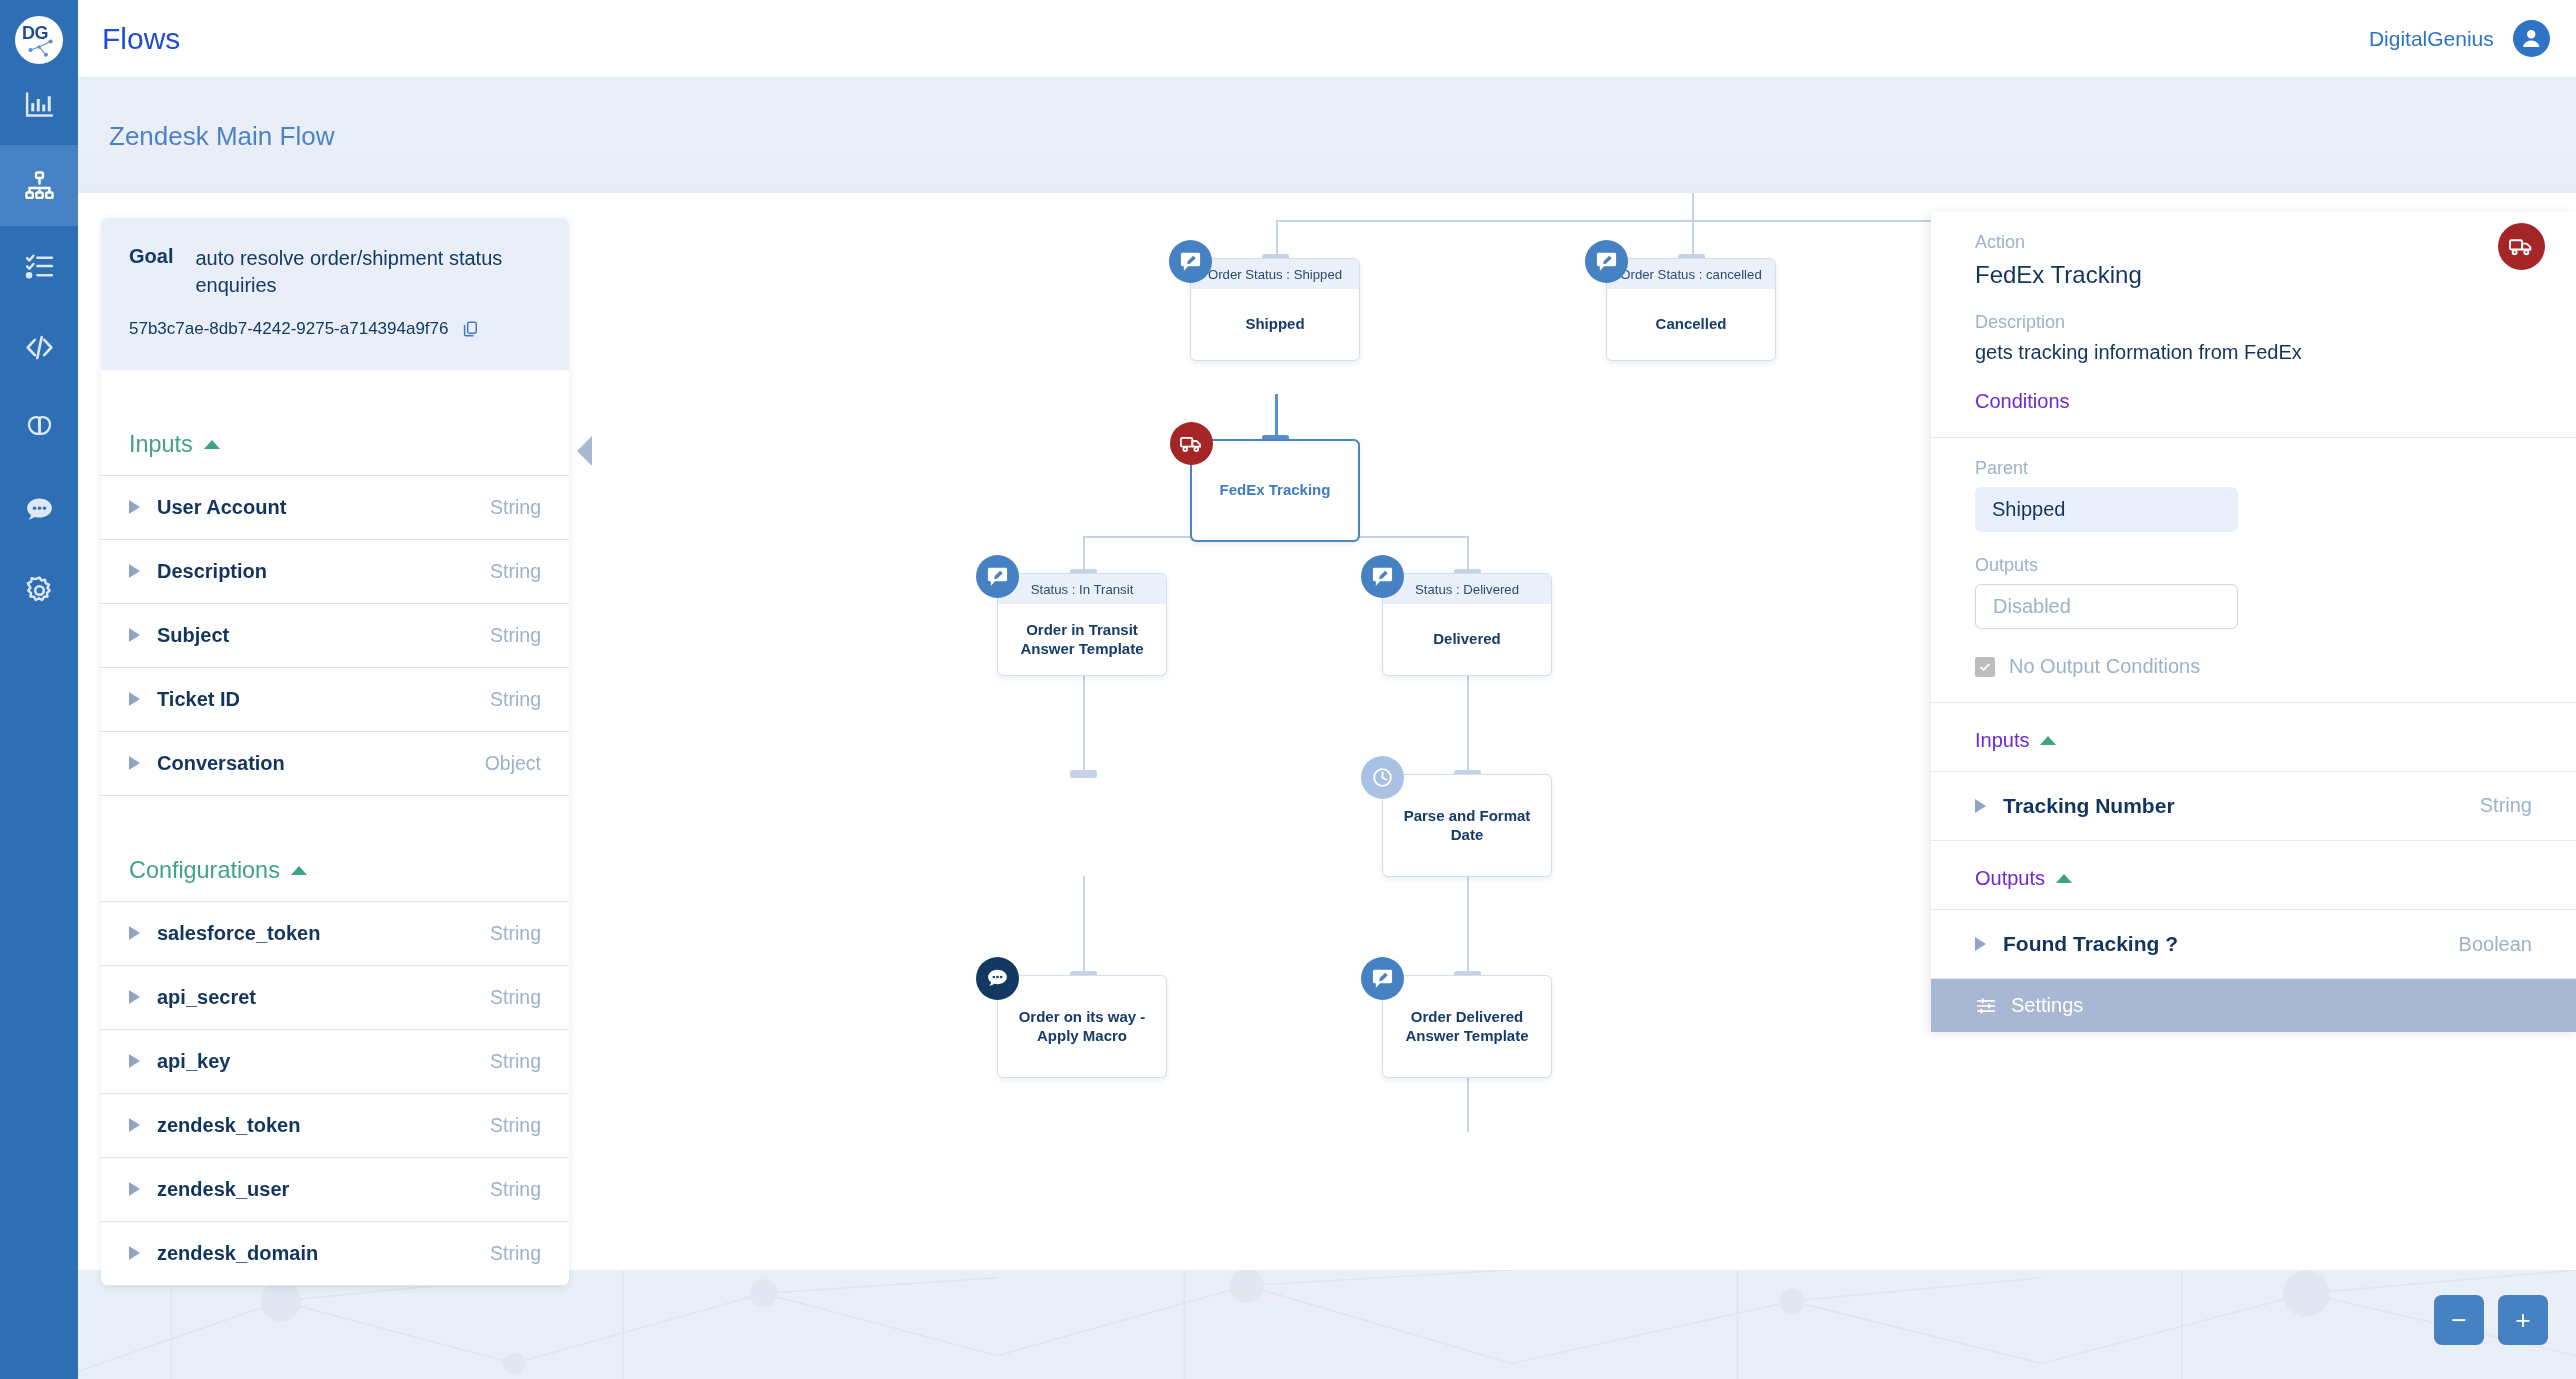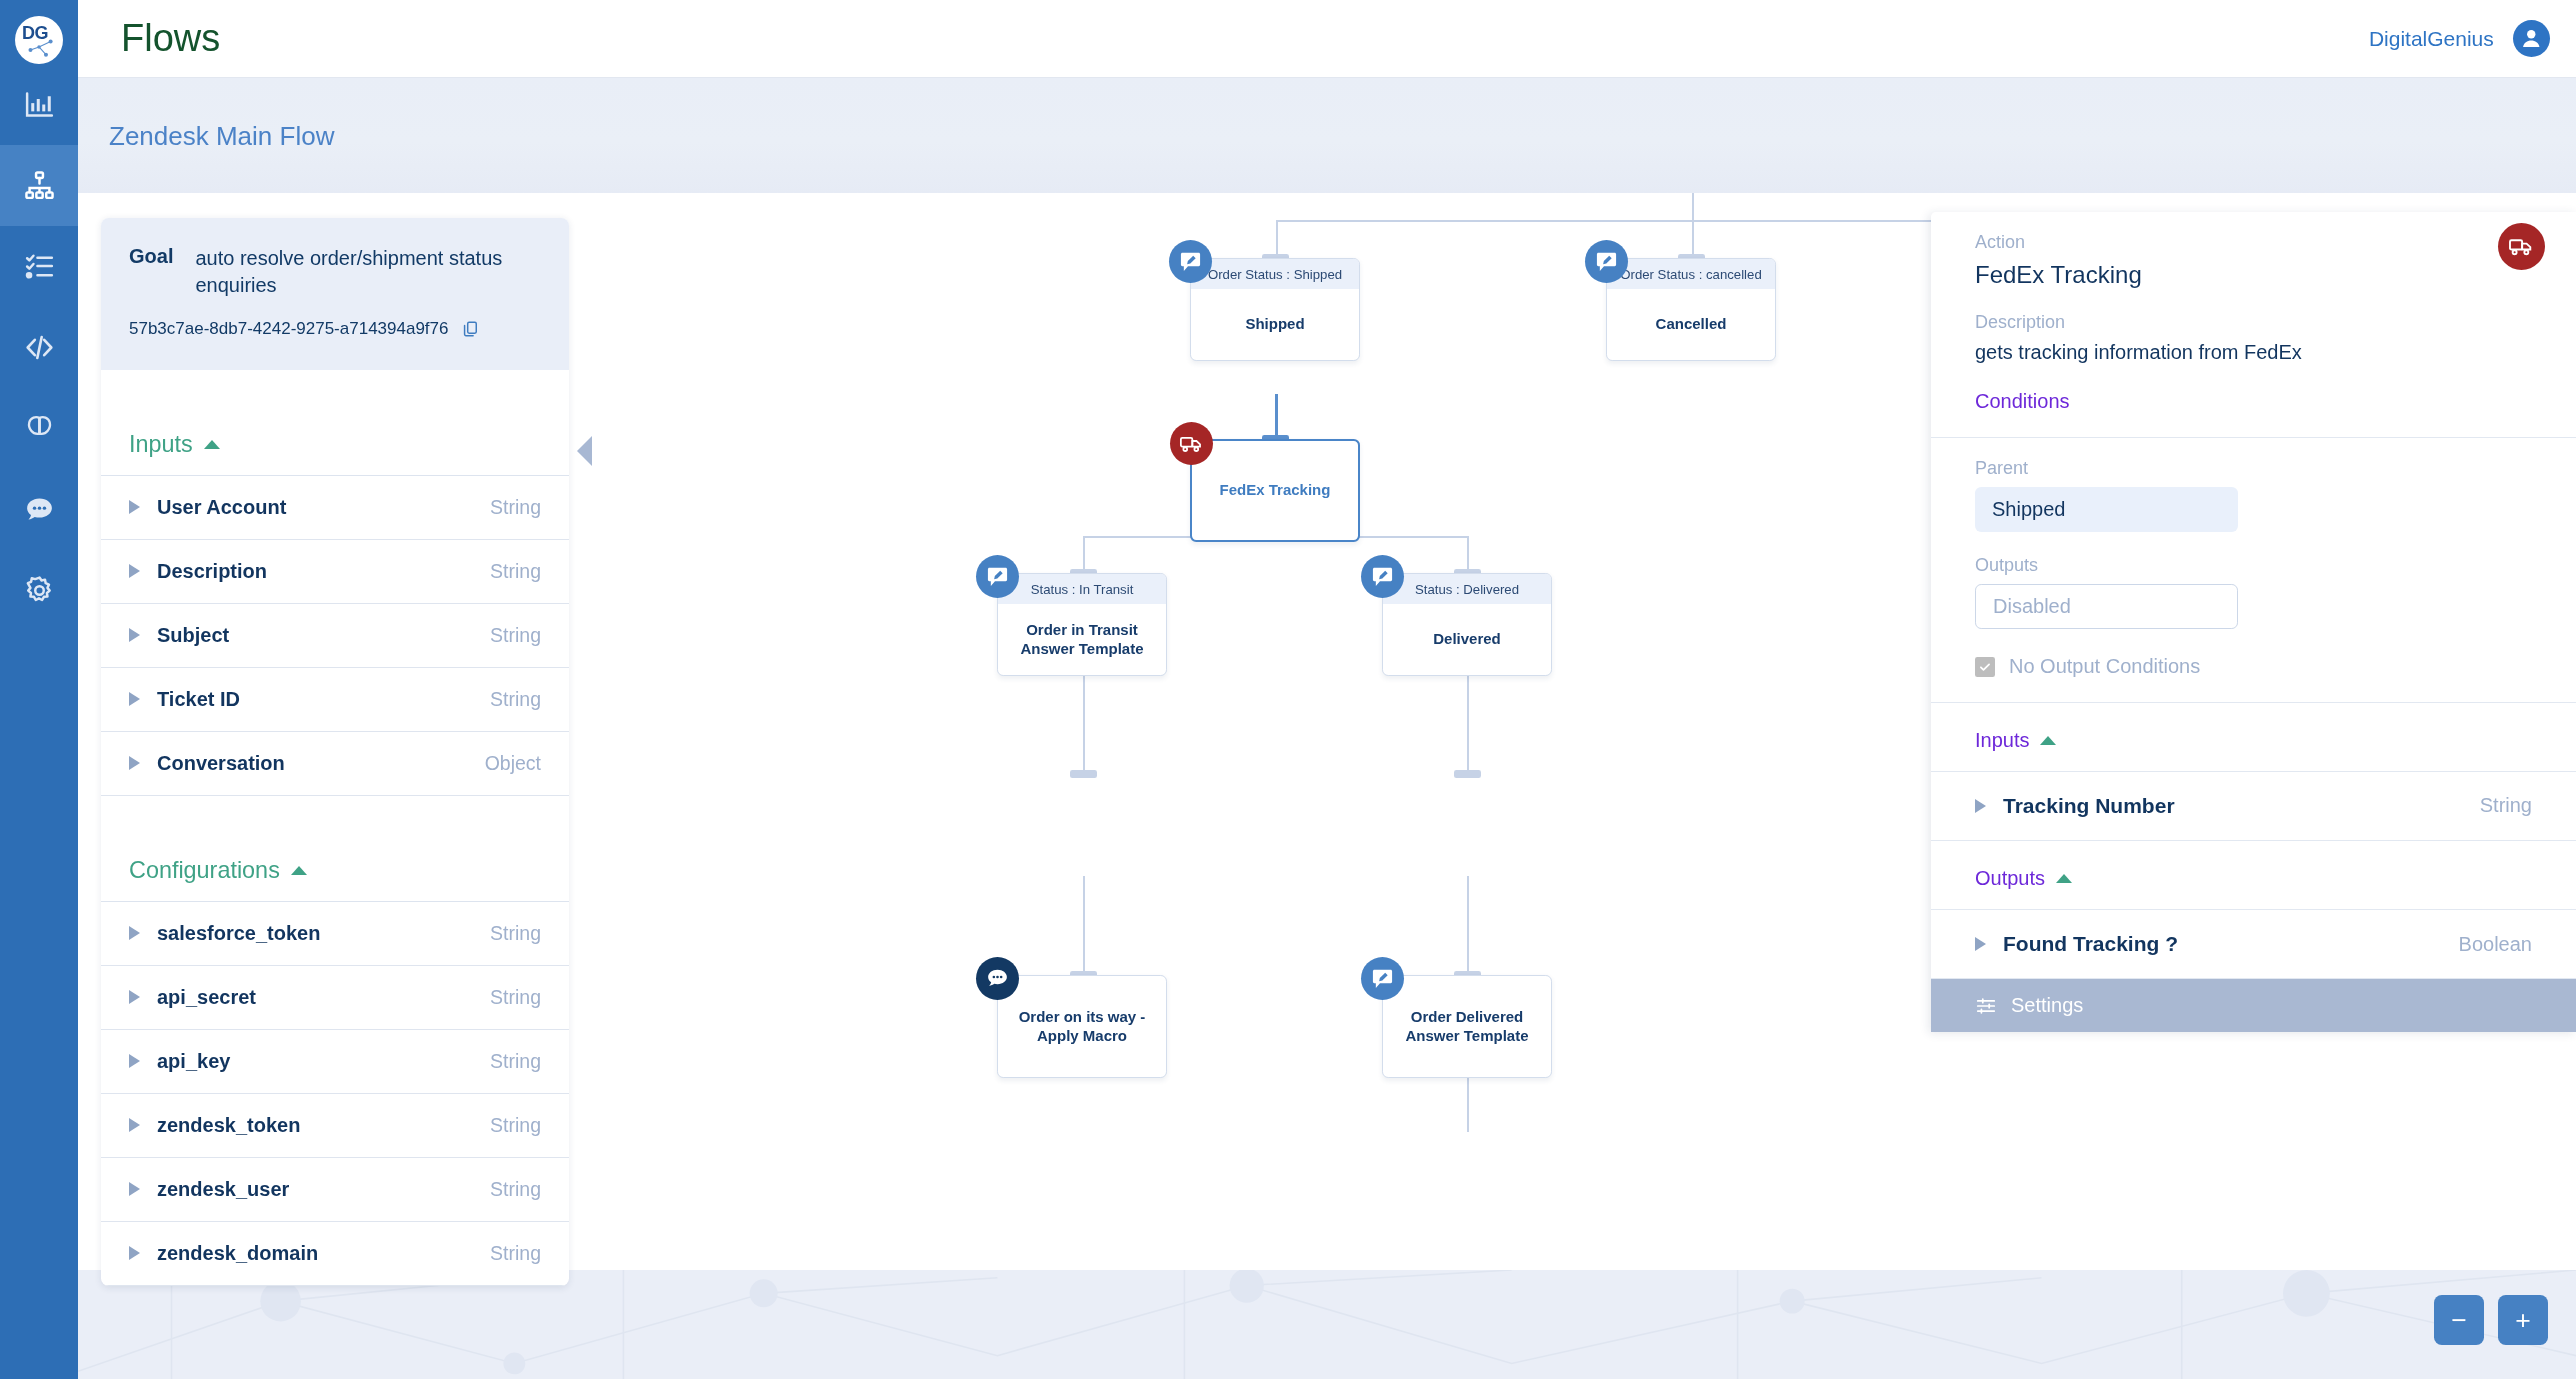--- a/index.html
+++ b/index.html
@@ -35,21 +35,21 @@
   .rail-item.active { background:#4682c4; }
   .rail-item svg { width: 33px; height: 33px; }
 
   
   .topbar {
     position: absolute; left: 78px; top: 0; right: 0; height: 78px;
     background: #ffffff; border-bottom: 0.8px solid #e2e7f0;
     display:flex; align-items:center; z-index: 30;
   }
   .topbar .title {
-    margin-left: 43px; font-size: 38px; color:#14532d; font-weight: 400;
+    margin-left: 24px; font-size: 30px; color:#1d4ed8; font-weight: 400;
   }
   .topbar .right {
     margin-left:auto; margin-right: 26.5px; display:flex; align-items:center; gap:18.7px;
   }
   .topbar .org { font-size: 21px; color:#2e74c4; }
   .avatar {
     width: 37px; height: 37px; border-radius:50%; background:#2e74c4;
     display:flex; align-items:center; justify-content:center;
   }
   .avatar svg { width: 26.5px; height: 26.5px; }
@@ -526,20 +526,29 @@
           <path d="M14.6 6.4l2.4 2.4-5.2 5.2-3 .6.6-3z" fill="#4681c3"></path>
         </svg>
       </div>
       <div class="cap">Status : Delivered</div>
       <div class="body">Delivered</div>
     </div>
 
     <div class="port" style="left:992px; top:577px;"></div>
 
     <div class="port" style="left:1376px; top:577px;"></div>
+    <div class="node nocap" style="left:1304px; top:581px;">
+      <div class="node-badge bg-lblue">
+        <svg viewBox="0 0 24 24" fill="none" stroke="#fff" stroke-width="1.8">
+          <circle cx="12" cy="12" r="8"></circle>
+          <path d="M12 7.2V12l3.4 2" stroke-linecap="round" stroke-linejoin="round"></path>
+        </svg>
+      </div>
+      <div class="body">Parse and Format Date</div>
+    </div>
 
     <div class="port" style="left:992px; top:778px;"></div>
     <div class="node nocap" style="left:919px; top:782px;">
       <div class="node-badge bg-navy">
         <svg viewBox="0 0 24 24">
           <path d="M12 3.6c-5 0-9 3.1-9 6.9 0 2 1.1 3.8 2.9 5-.2 1.3-1 2.5-2 3.4 2-.2 3.8-1 5-1.9 1 .3 2 .4 3.1.4 5 0 9-3.1 9-6.9s-4-6.9-9-6.9z" fill="#fff"></path>
           <circle cx="8.5" cy="10.5" r="1.25" fill="#133963"></circle>
             <circle cx="12" cy="10.5" r="1.25" fill="#133963"></circle>
             <circle cx="15.5" cy="10.5" r="1.25" fill="#133963"></circle>
         </svg>

